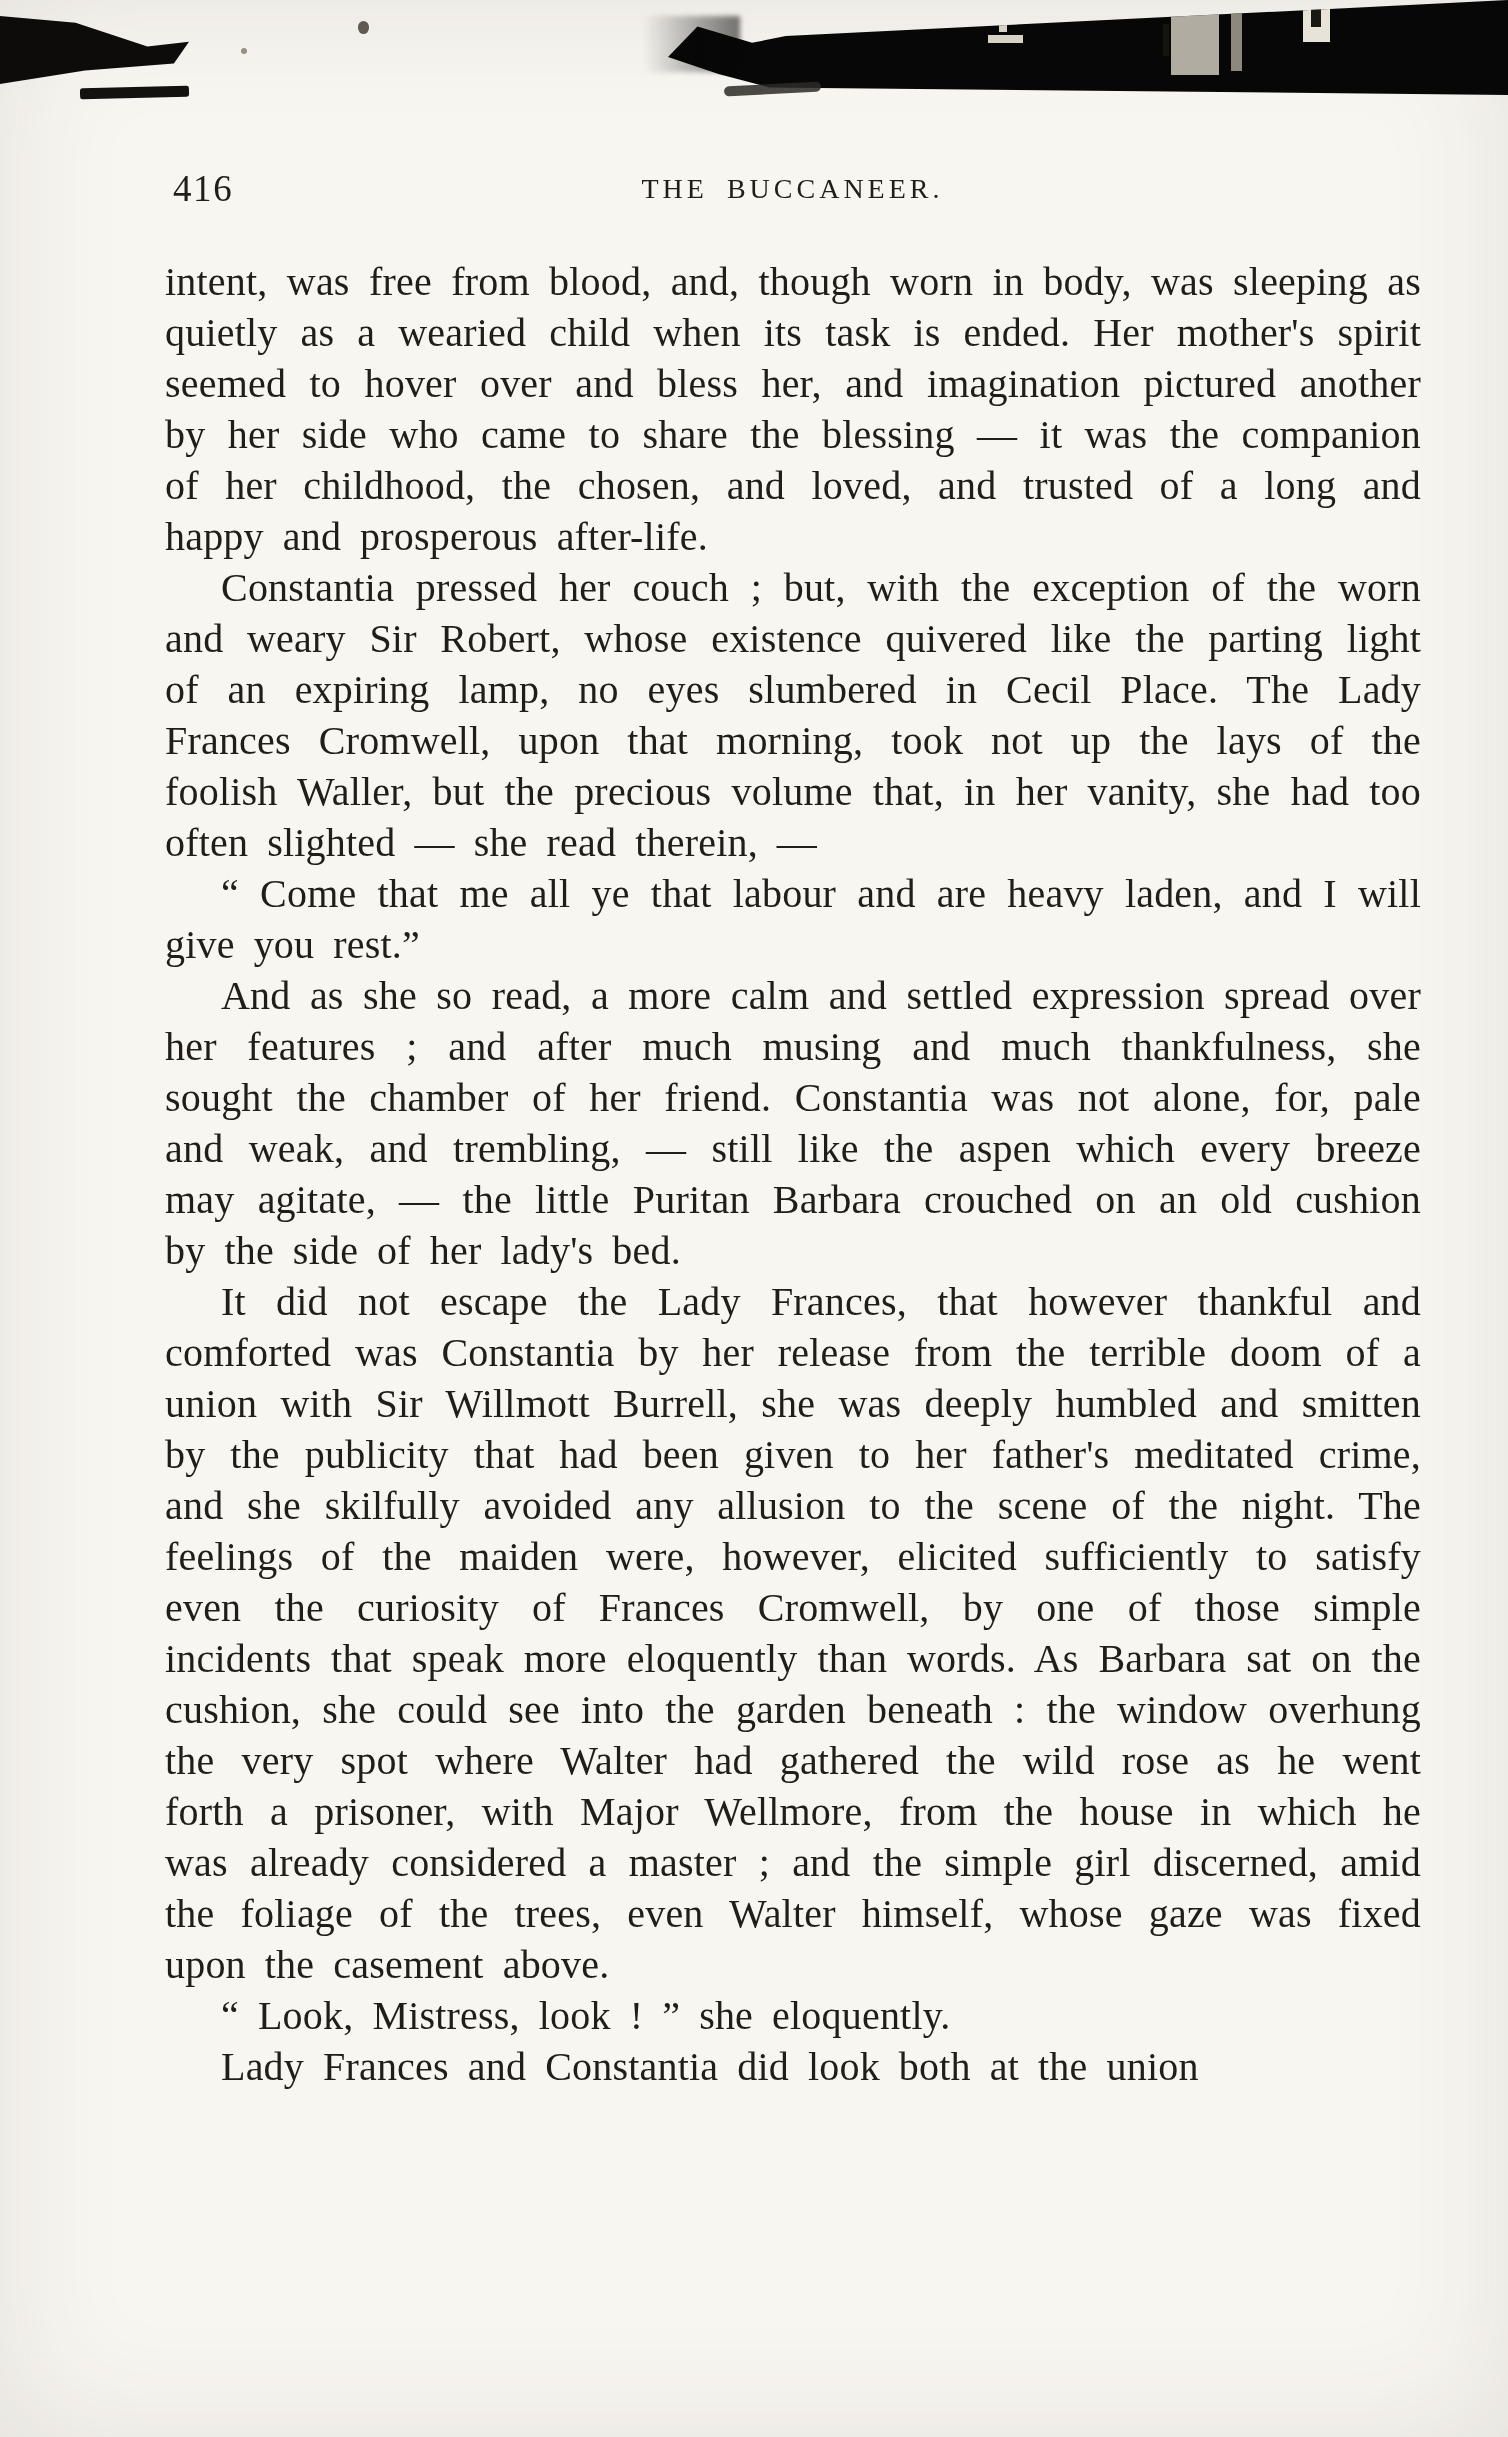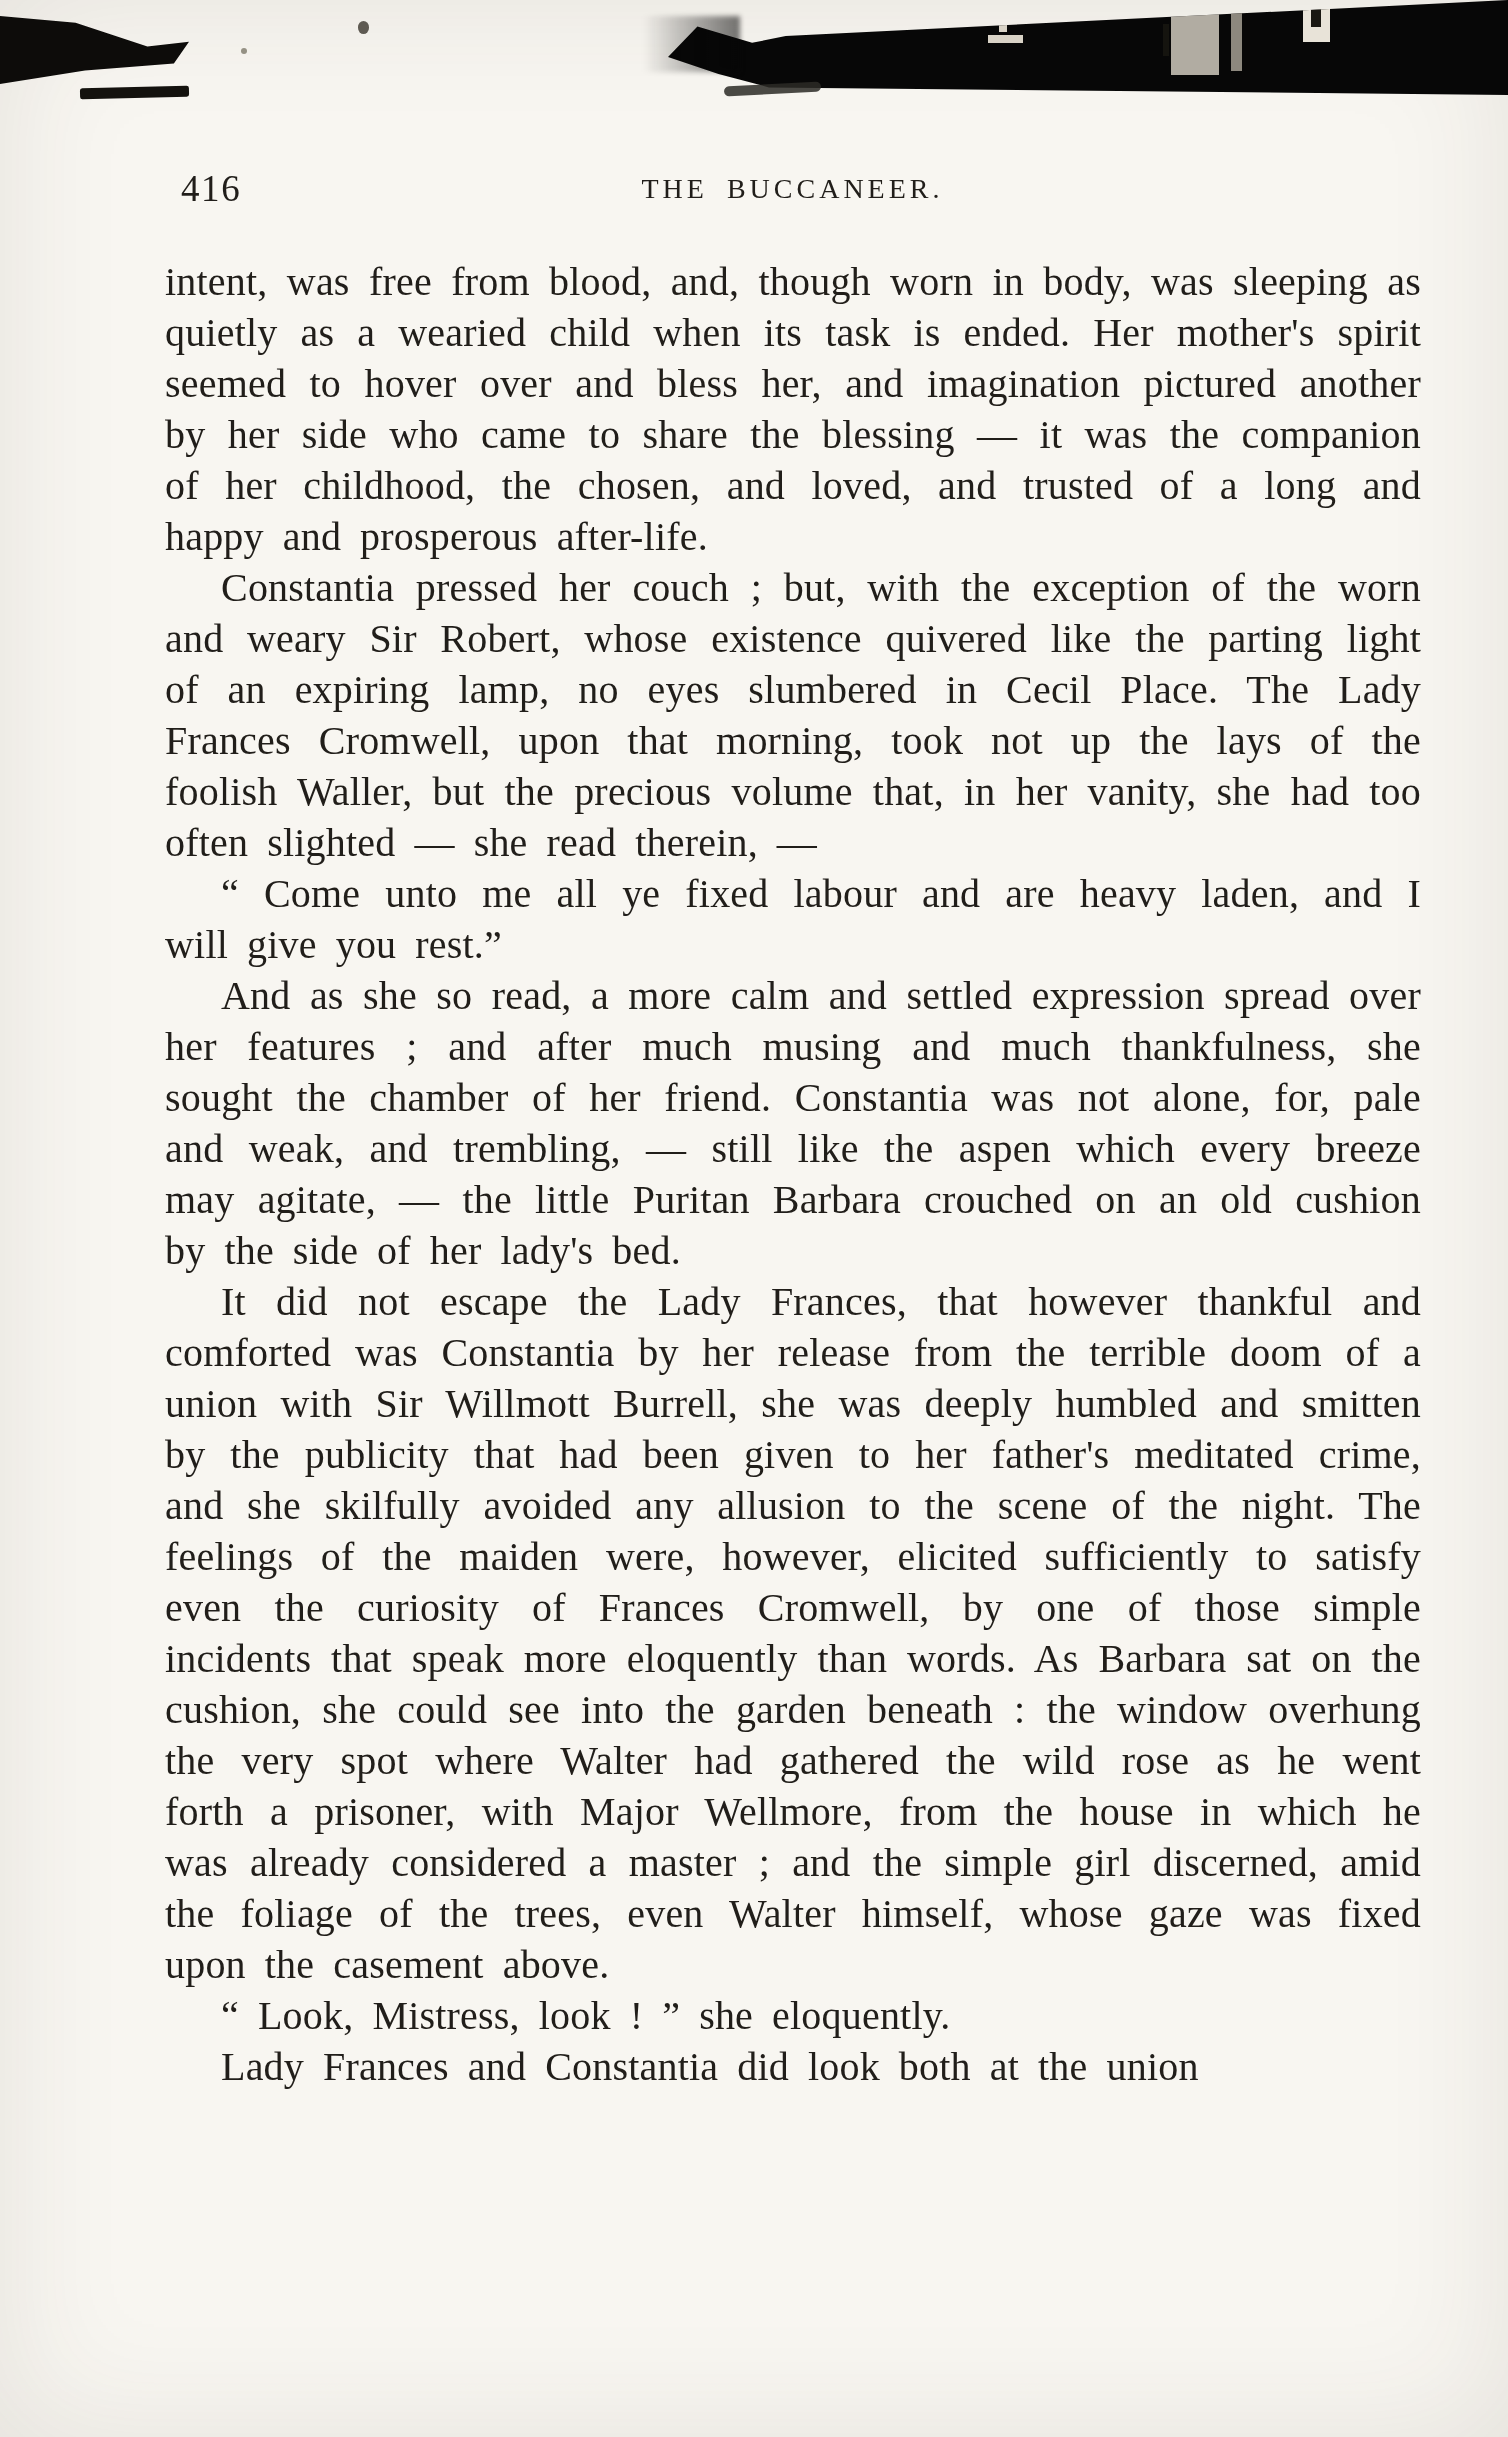--- a/index.html
+++ b/index.html
@@ -57,21 +57,21 @@
   
   .page-header {
     position: absolute;
     left: 165px;
     width: 1255px;
     top: 167px;
     height: 48px;
   }
   .page-number {
     position: absolute;
-    left: 16px; top: 0;
+    left: 8px; top: 0;
     font-size: 37px;
     letter-spacing: 1.6px;
   }
   .running-head {
     position: absolute;
     left: 50%; top: 6.4px;
     transform: translateX(-50%);
     font-size: 28px;
     letter-spacing: 4px;
     word-spacing: 8px;
@@ -116,21 +116,21 @@
   <div class="artifact speck-2"></div>
 
   <header class="page-header">
     <span class="page-number">416</span>
     <span class="running-head">THE BUCCANEER.</span>
   </header>
 
   <main class="text-block">
     <p class="para">intent, was free from blood, and, though worn in body, was sleeping as quietly as a wearied child when its task is ended. Her mother's spirit seemed to hover over and bless her, and imagination pictured another by her side who came to share the blessing — it was the companion of her childhood, the chosen, and loved, and trusted of a long and happy and prosperous after-life.</p>
     <p class="para indent">Constantia pressed her couch ; but, with the exception of the worn and weary Sir Robert, whose existence quivered like the parting light of an expiring lamp, no eyes slumbered in Cecil Place.  The Lady Frances Cromwell, upon that morning, took not up the lays of the foolish Waller, but the precious volume that, in her vanity, she had too often slighted — she read therein, —</p>
-    <p class="para indent">“ Come unto me all ye fixed labour and are heavy laden, and I will give you rest.”</p>
+    <p class="para indent">“ Come that me all ye that labour and are heavy laden, and I will give you rest.”</p>
     <p class="para indent">And as she so read, a more calm and settled expression spread over her features ; and after much musing and much thankfulness, she sought the chamber of her friend.  Constantia was not alone, for, pale and weak, and trembling, — still like the aspen which every breeze may agitate, — the little Puritan Barbara crouched on an old cushion by the side of her lady's bed.</p>
     <p class="para indent">It did not escape the Lady Frances, that however thankful and comforted was Constantia by her release from the terrible doom of a union with Sir Willmott Burrell, she was deeply humbled and smitten by the publicity that had been given to her father's meditated crime, and she skilfully avoided any allusion to the scene of the night.  The feelings of the maiden were, however, elicited sufficiently to satisfy even the curiosity of Frances Cromwell, by one of those simple incidents that speak more eloquently than words.  As Barbara sat on the cushion, she could see into the garden beneath : the window overhung the very spot where Walter had gathered the wild rose as he went forth a prisoner, with Major Wellmore, from the house in which he was already considered a master ; and the simple girl discerned, amid the foliage of the trees, even Walter himself, whose gaze was fixed upon the casement above.</p>
     <p class="para indent">“ Look, Mistress, look ! ” she eloquently.</p>
     <p class="para indent">Lady Frances and Constantia did look both at the union</p>
   </main>
 
 </div>
 
 
 </body></html>

